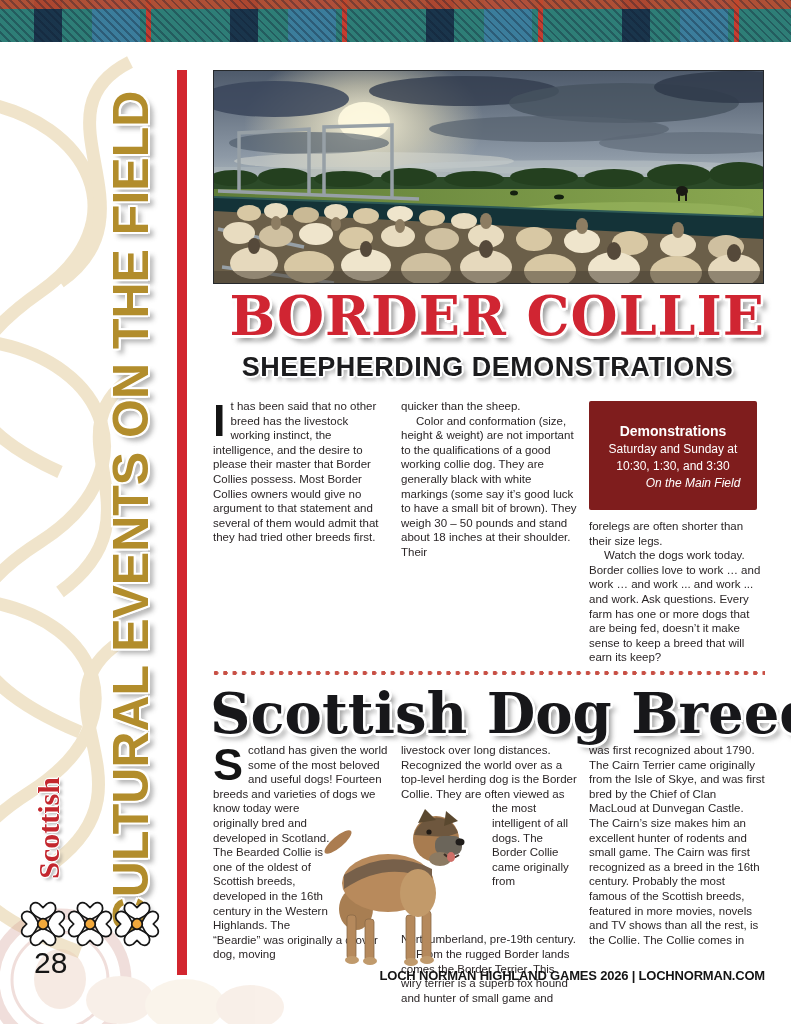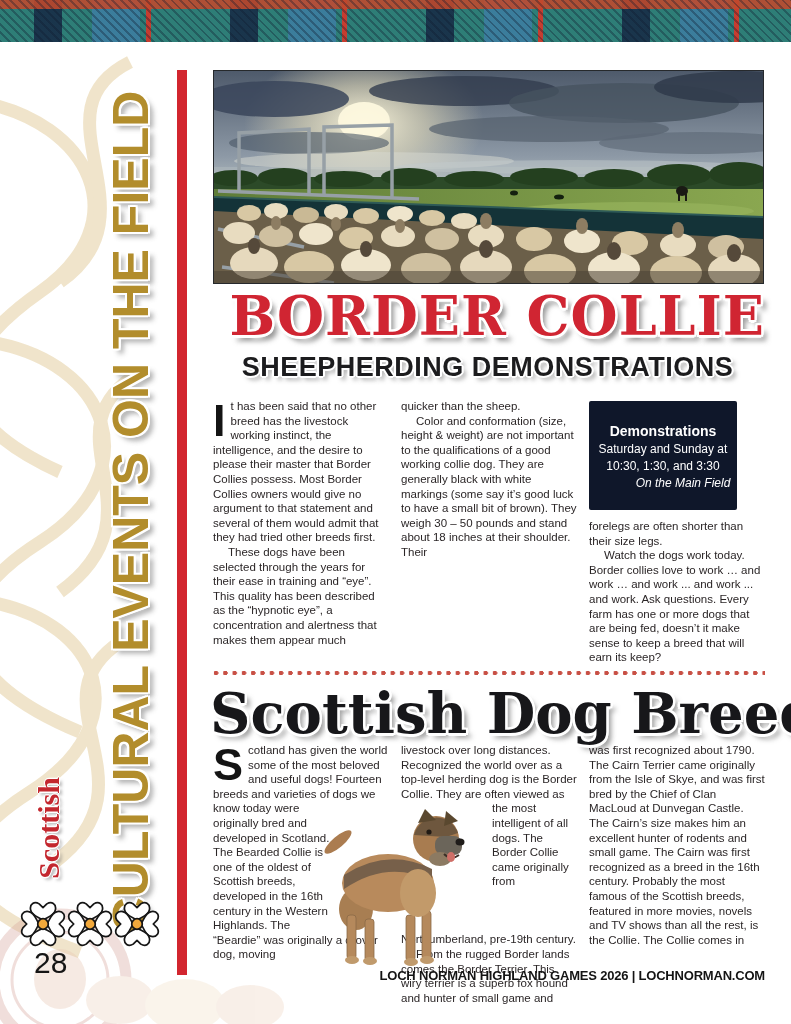--- a/index.html
+++ b/index.html
@@ -74,21 +74,21 @@
   .cols1{top:399px;}
   .cols2{top:743px;}
   .col{width:176px;font-size:11.5px;line-height:14.6px;color:#2b2627;text-align:left;}
   .col p{margin:0;}
   .col p.indent{text-indent:15px;}
   .dc{float:left;font-weight:bold;font-size:45px;line-height:40px;padding:2px 5px 0 0;color:#141414;}
   .sp-r{float:right;width:55px;height:117px;}
   .sp-l{float:left;width:86px;height:131px;margin-right:5px;}
   
   .demo-box{
-    width:148px;height:109px;box-sizing:border-box;background:#0f172a;border-radius:2px;
+    width:168px;height:109px;box-sizing:border-box;background:#7f1d1d;border-radius:2px;
     color:#fff;text-align:center;padding-top:21px;margin:2px 0 9px 0;
   }
   .demo-title{font-weight:bold;font-size:14px;line-height:19px;}
   .demo-line{font-size:12px;line-height:17px;}
   .demo-italic{font-style:italic;margin-left:40px;}
   
   .dot-divider{
     position:absolute;left:213px;top:670px;width:552px;height:6px;
     background-image:radial-gradient(circle at 3px 3px,#c85045 2.1px,rgba(0,0,0,0) 2.5px);
     background-size:9.3px 6px;background-repeat:repeat-x;
@@ -282,21 +282,20 @@
   <rect x="0" y="200" width="549" height="12" fill="#4a4234" opacity="0.55"></rect>
 </svg>
 </div>
 
 <div class="title1">BORDER COLLIE</div>
 <div class="subtitle1">SHEEPHERDING DEMONSTRATIONS</div>
 
 <div class="cols cols1">
   <div class="col">
     <p><span class="dc">I</span><span>t has been said that no other breed has the livestock working instinct, the intelligence, and the desire to please their master that Border Collies possess. Most Border Collies owners would give no argument to that statement and several of them would admit that they had tried other breeds first.</span></p>
-    <p class="indent">These dogs have been selected through the years for their ease in training and “eye”. This quality has been described as the “hypnotic eye”, a concentration and alertness that makes them appear much</p>
   </div>
   <div class="col">
     <p>quicker than the sheep.</p>
     <p class="indent">Color and conformation (size, height &amp; weight) are not important to the qualifications of a good working collie dog. They are generally black with white markings (some say it’s good luck to have a small bit of brown). They weigh 30 – 50 pounds and stand about 18 inches at their shoulder. Their</p>
   </div>
   <div class="col">
     <div class="demo-box">
       <div class="demo-title">Demonstrations</div>
       <div class="demo-line">Saturday and Sunday at</div>
       <div class="demo-line">10:30, 1:30, and 3:30</div>

